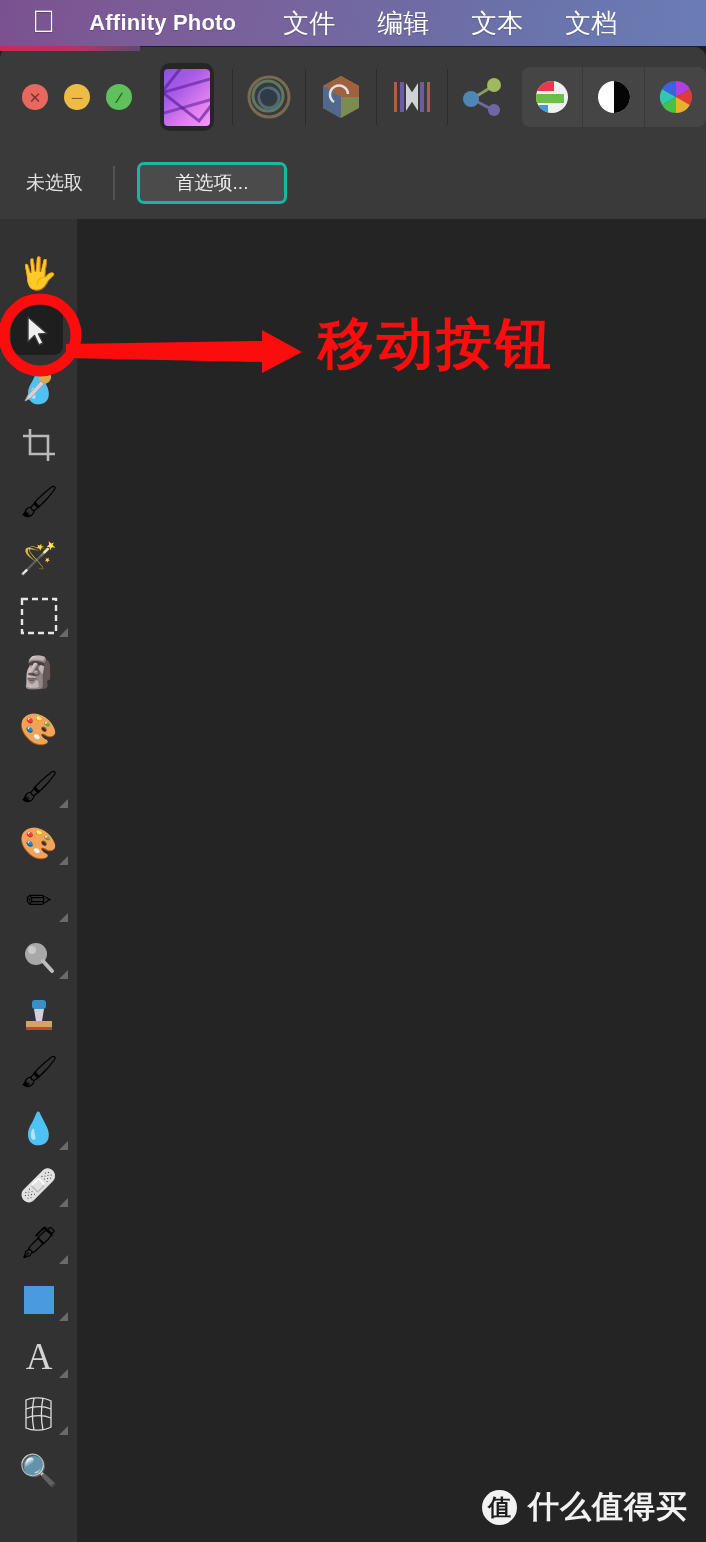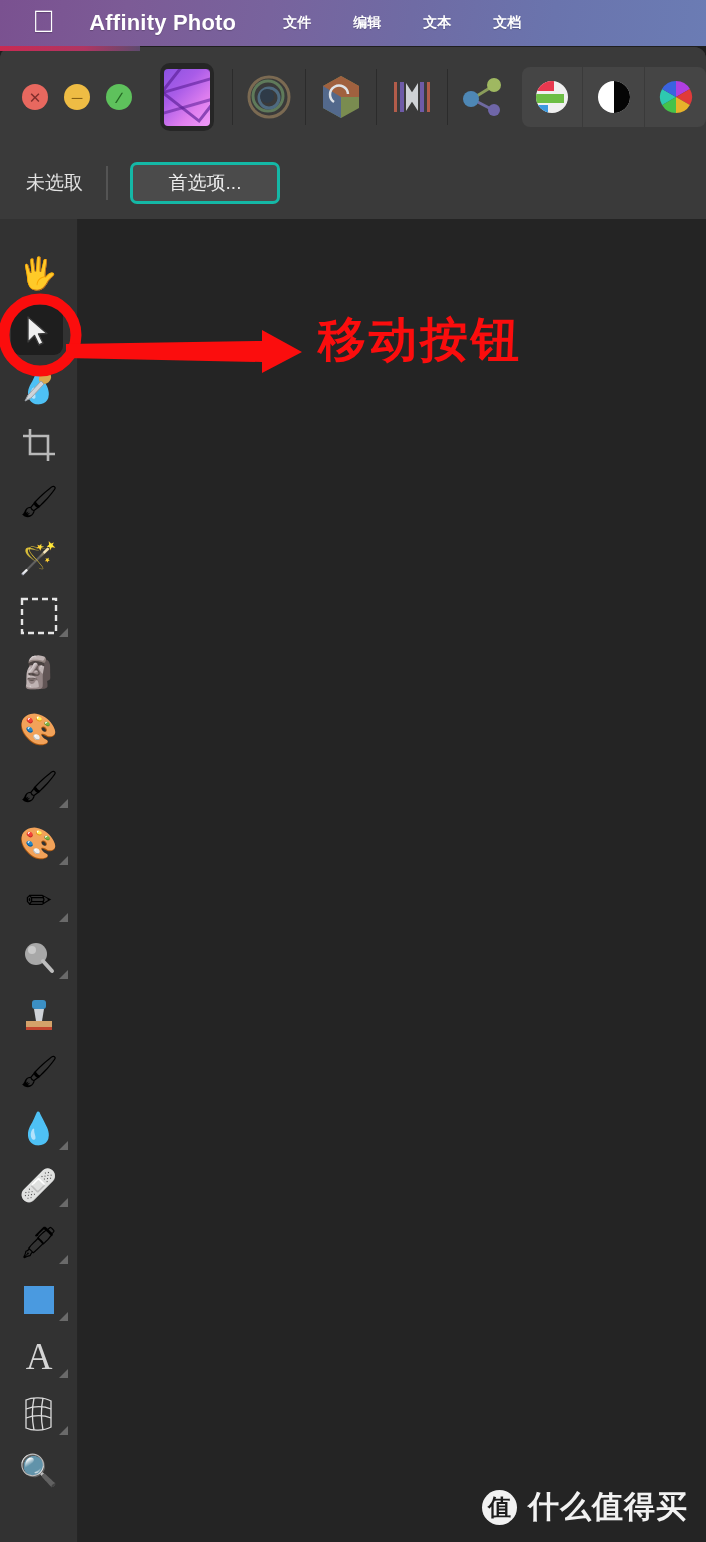--- a/index.html
+++ b/index.html
@@ -40,22 +40,22 @@
   .menubar .app-title {
     color: #ffffff;
     font-size: 22px;
     font-weight: bold;
     letter-spacing: 0.2px;
     margin-right: 47px;
     text-shadow: 0 1px 1px rgba(0,0,0,0.20);
   }
   .menubar .menu-item {
     color: #ffffff;
-    font-size: 14px;
-    font-weight: 700;
+    font-size: 26px;
+    font-weight: 400;
     margin-right: 42px;
     text-shadow: 0 1px 1px rgba(0,0,0,0.20);
     white-space: nowrap;
   }
   .menubar .menu-item:last-child { margin-right: 0; }
 
   
   .accent-strip {
     position: absolute;
     left: 0; top: 46px;
@@ -175,21 +175,21 @@
     height: 72px;
     background: #3a3a3a;
     display: flex;
     align-items: center;
     box-sizing: border-box;
     padding-left: 26px;
   }
   .ctx-label {
     color: #e3e3e3;
     font-size: 19px;
-    margin-right: 23px;
+    margin-right: 30px;
     white-space: nowrap;
   }
   .ctx-divider {
     width: 2px; height: 34px;
     background: #545454;
     margin-right: 22px;
   }
   .pref-btn {
     width: 150px; height: 42px;
     background: #4b4b4b;
@@ -283,21 +283,21 @@
     width: 706px;
     height: 1542px;
     pointer-events: none;
     z-index: 60;
   }
   .annot-text {
     position: absolute;
     left: 318px;
     top: 316px;
     color: #fb0d0d;
-    font-size: 48px;
+    font-size: 56px;
     font-weight: bold;
     line-height: 1;
     letter-spacing: 3px;
     white-space: nowrap;
   }
 
   
   .watermark {
     position: absolute;
     right: 18px;

